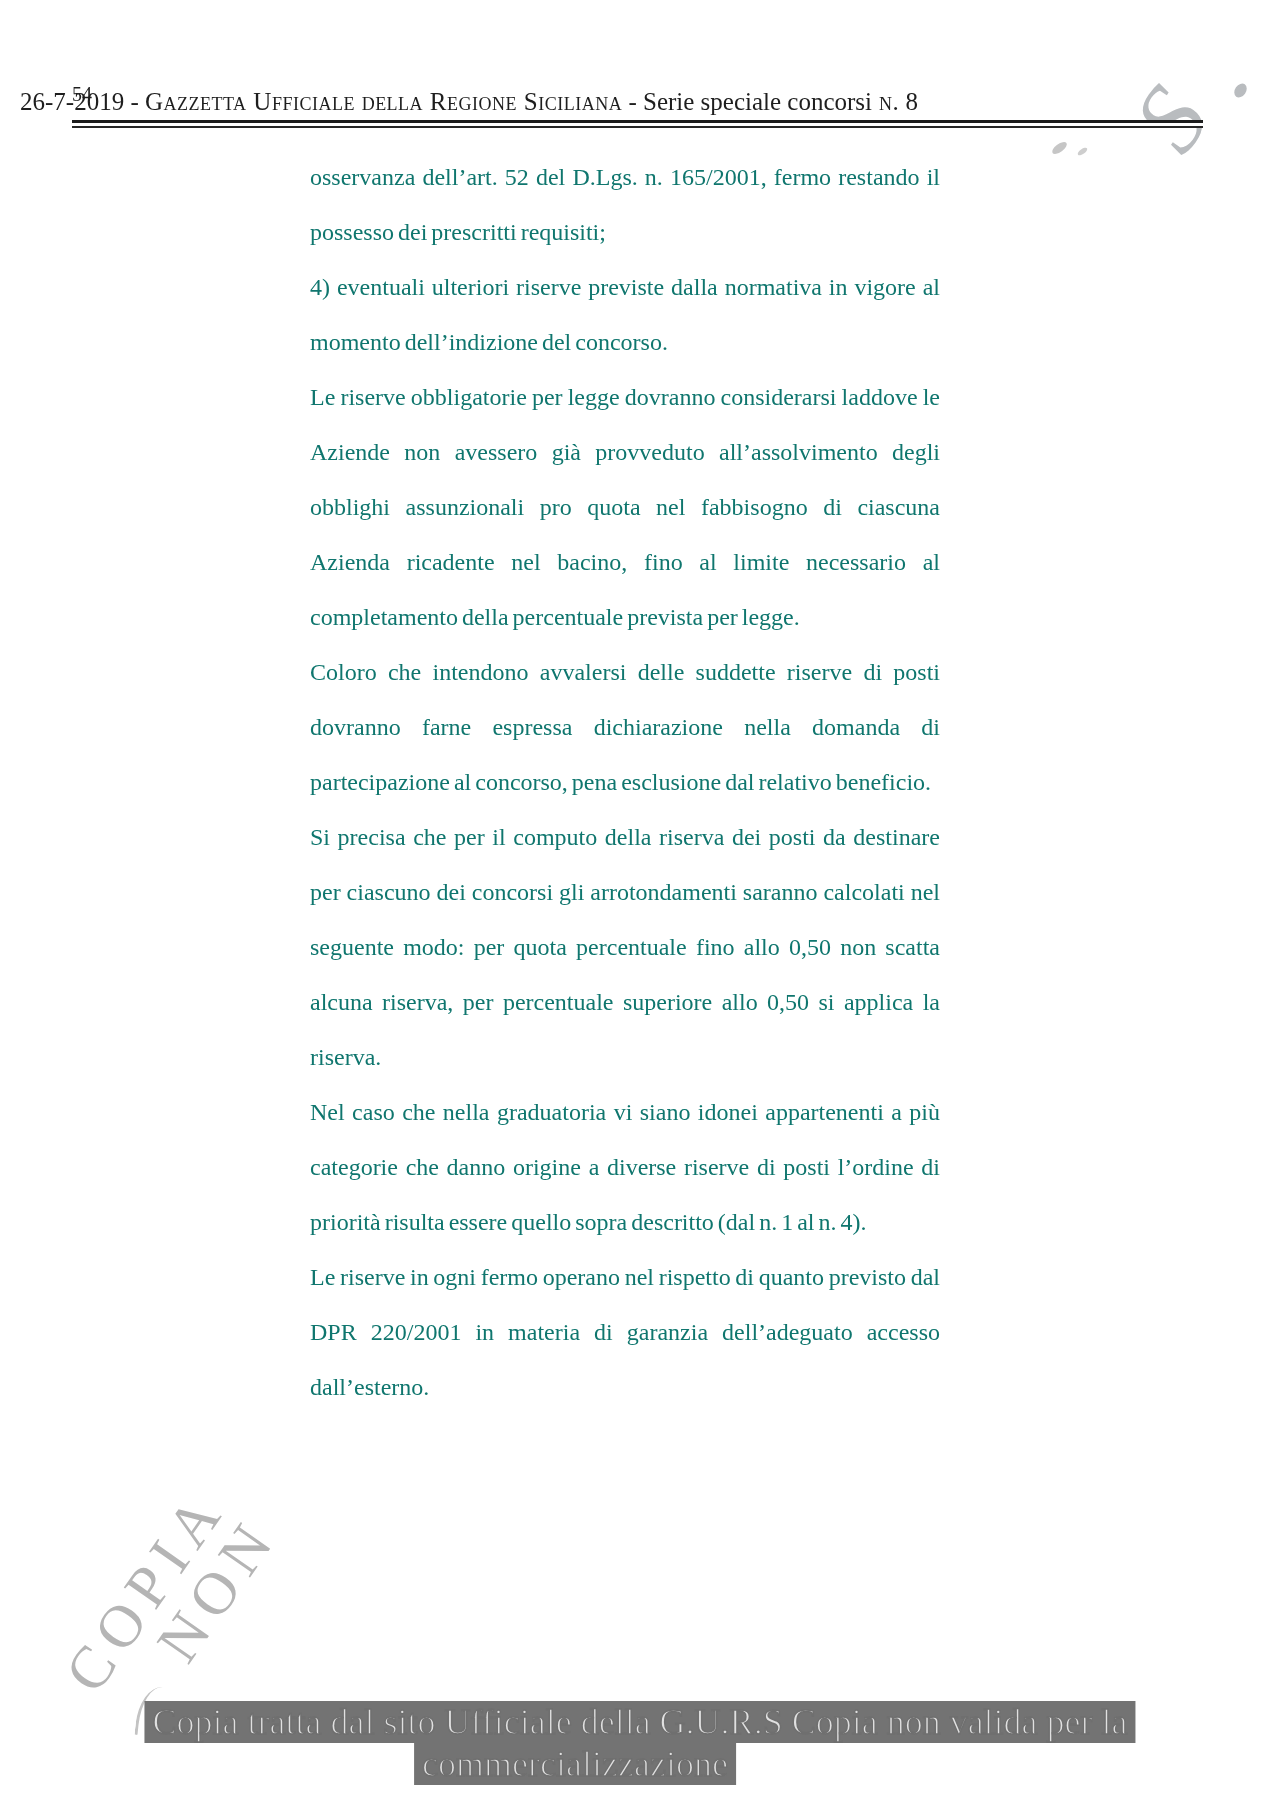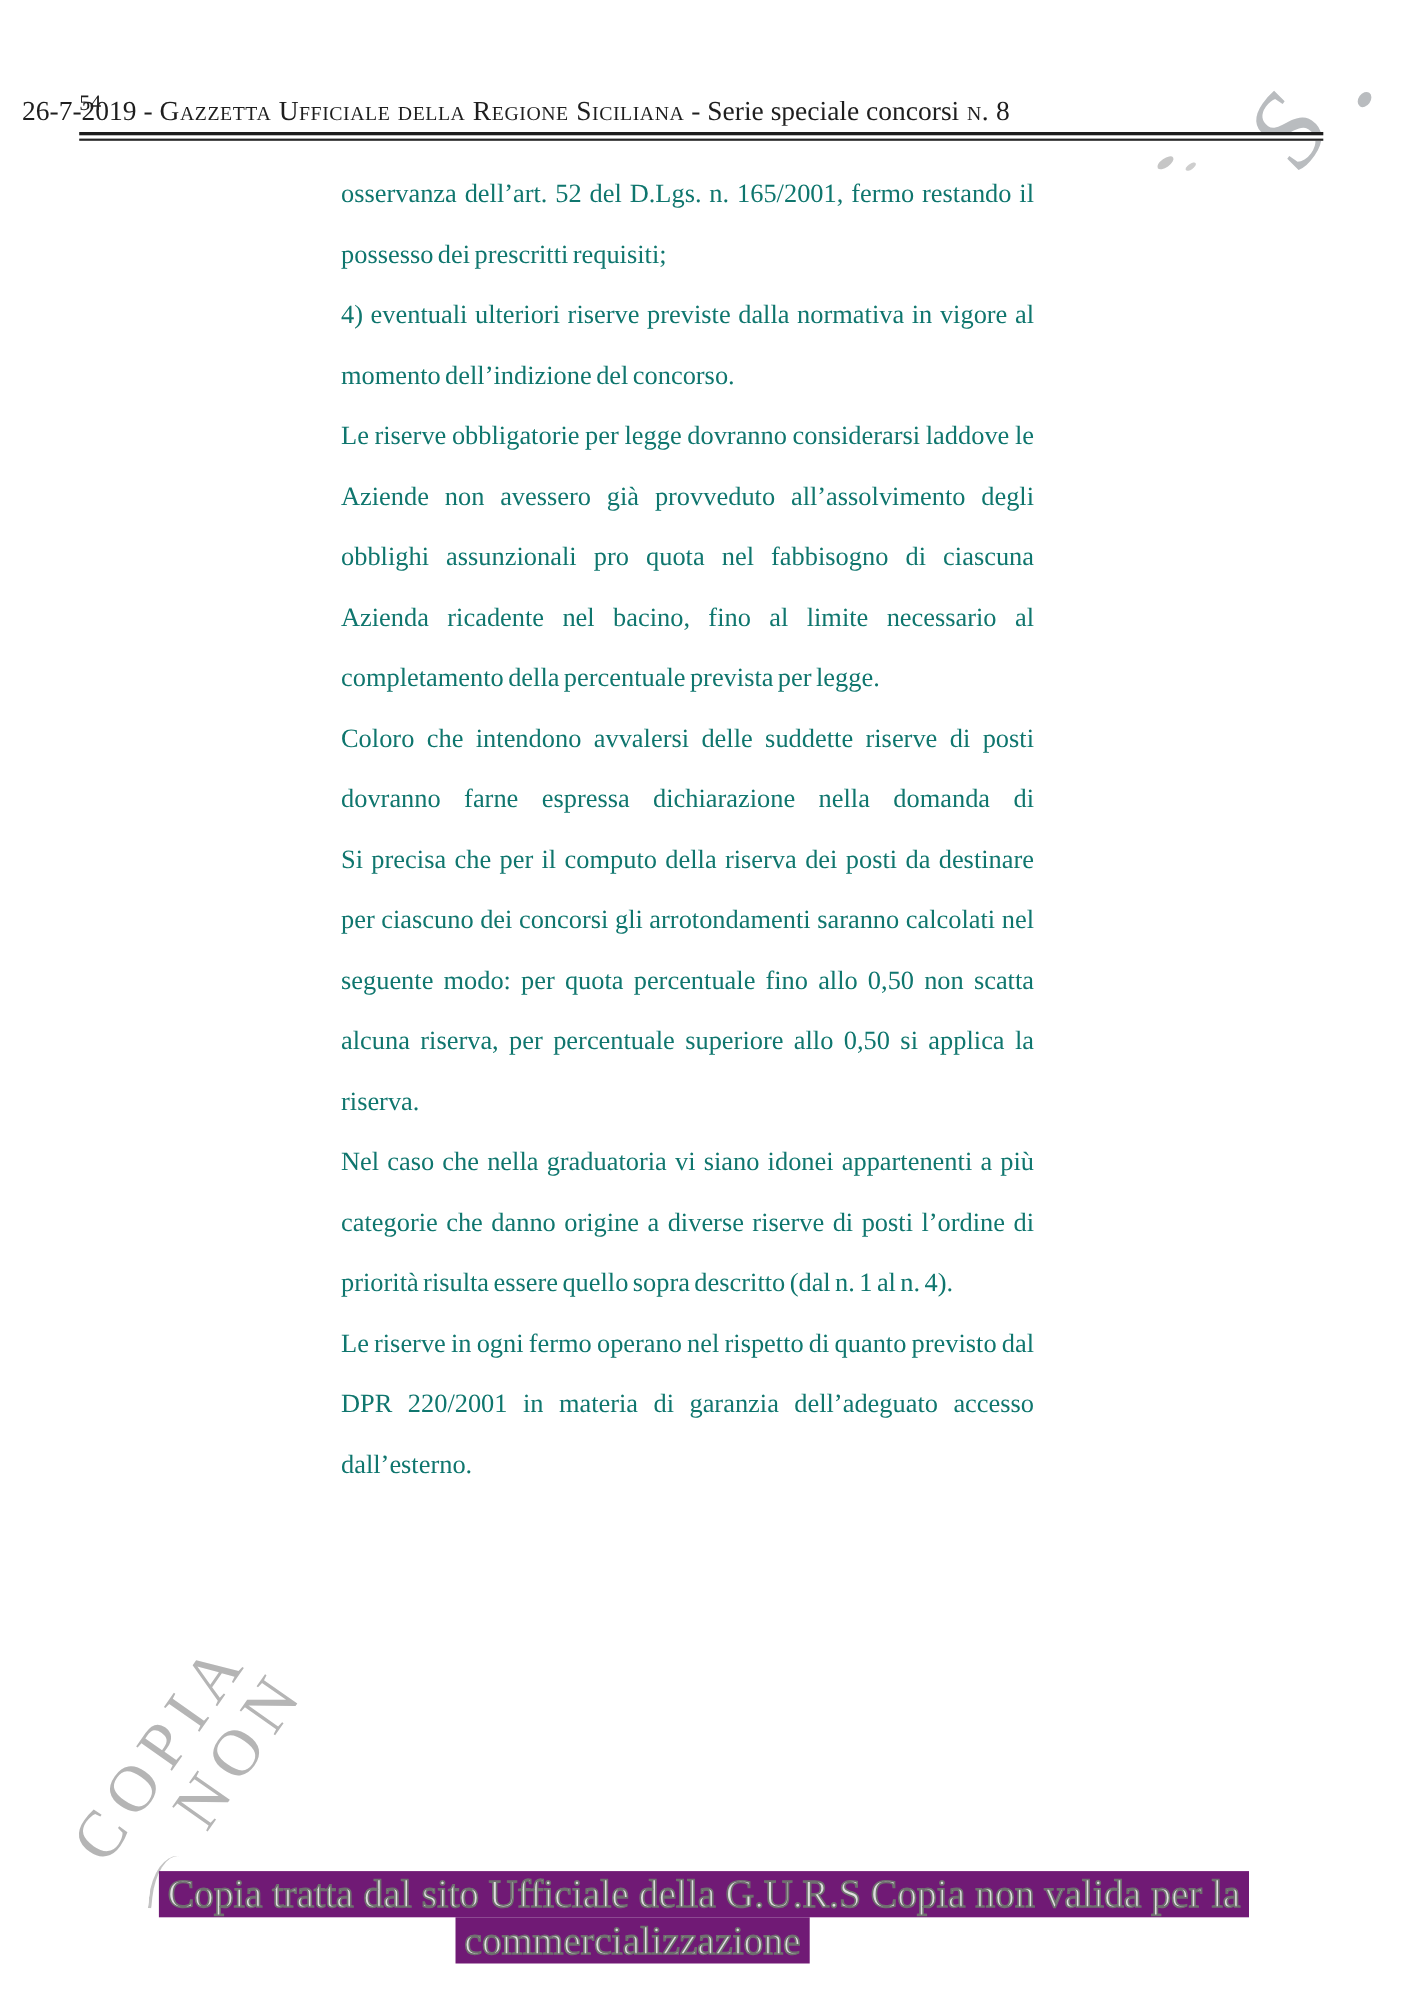--- a/index.html
+++ b/index.html
@@ -56,21 +56,21 @@
   .wm-dot-b { left:1051px; top:144px; width:17px; height:8px;  transform:rotate(-35deg); background:#c6c6c6; }
   .wm-dot-c { left:1077px; top:149px; width:11px; height:5px;  transform:rotate(-35deg); background:#cecece; }
   .wm-swash {
     position:absolute; left:137px; top:1686px; width:20px; height:50px;
     border-left:3px solid #c3c3c3; border-top-left-radius:100% 80%;
     transform:rotate(6deg);
   }
 
   
   .footer-line {
-    position:absolute; background:#701a75; white-space:nowrap;
+    position:absolute; background:#737373; white-space:nowrap;
     font-size:36px; line-height:42px; padding:0 8px;
     color:#e0e0e0; -webkit-text-stroke:1.5px #6f6f6f;
   }
   .footer-line1 { top:1701px; left:640px; transform:translateX(-50%); }
   .footer-line2 { top:1743px; left:575px; transform:translateX(-50%);text-align:right; }
 </style>
 </head>
 <body>
 
 <div class="page">
@@ -92,20 +92,21 @@
       <div class="line end">possesso dei prescritti requisiti;</div>
       <div class="line">4) eventuali ulteriori riserve previste dalla normativa in vigore al</div>
       <div class="line end">momento dell’indizione del concorso.</div>
       <div class="line">Le riserve obbligatorie per legge dovranno considerarsi laddove le</div>
       <div class="line">Aziende non avessero già provveduto all’assolvimento degli</div>
       <div class="line">obblighi assunzionali pro quota nel fabbisogno di ciascuna</div>
       <div class="line">Azienda ricadente nel bacino, fino al limite necessario al</div>
       <div class="line end">completamento della percentuale prevista per legge.</div>
       <div class="line">Coloro che intendono avvalersi delle suddette riserve di posti</div>
       <div class="line">dovranno farne espressa dichiarazione nella domanda di</div>
+      <div class="line end">partecipazione al concorso, pena esclusione dal relativo beneficio.</div>
       <div class="line">Si precisa che per il computo della riserva dei posti da destinare</div>
       <div class="line">per ciascuno dei concorsi gli arrotondamenti saranno calcolati nel</div>
       <div class="line">seguente modo: per quota percentuale fino allo 0,50 non scatta</div>
       <div class="line">alcuna riserva, per percentuale superiore allo 0,50 si applica la</div>
       <div class="line end">riserva.</div>
       <div class="line">Nel caso che nella graduatoria vi siano idonei appartenenti a più</div>
       <div class="line">categorie che danno origine a diverse riserve di posti l’ordine di</div>
       <div class="line end">priorità risulta essere quello sopra descritto (dal n. 1 al n. 4).</div>
       <div class="line">Le riserve in ogni fermo operano nel rispetto di quanto previsto dal</div>
       <div class="line">DPR 220/2001 in materia di garanzia dell’adeguato accesso</div>

